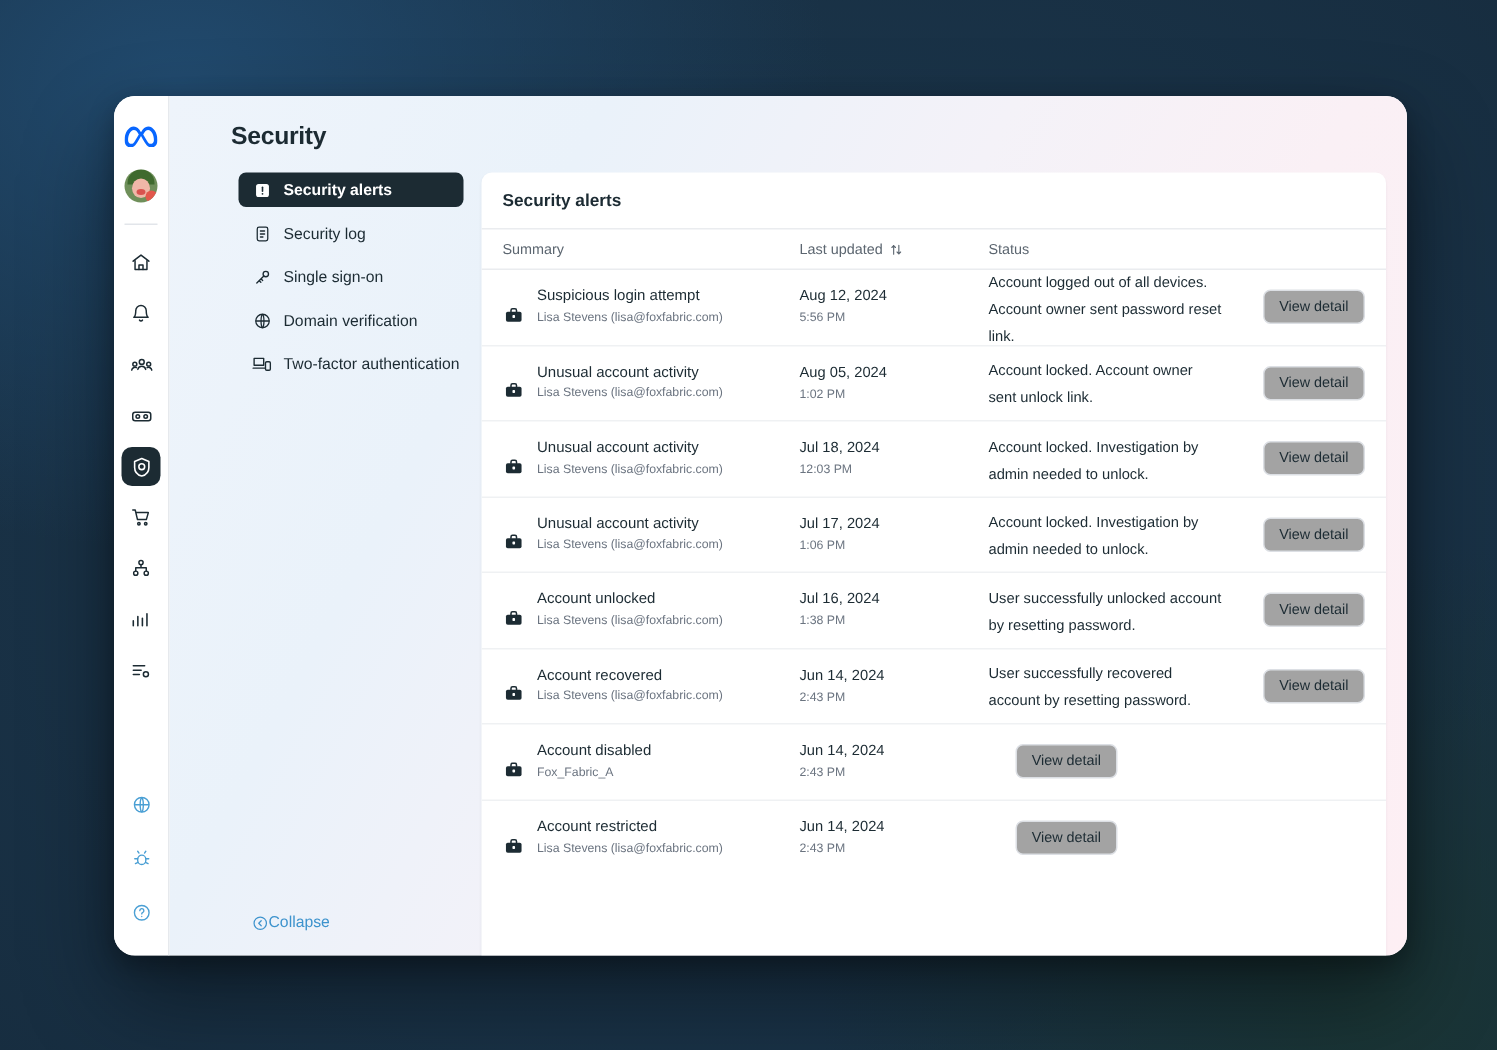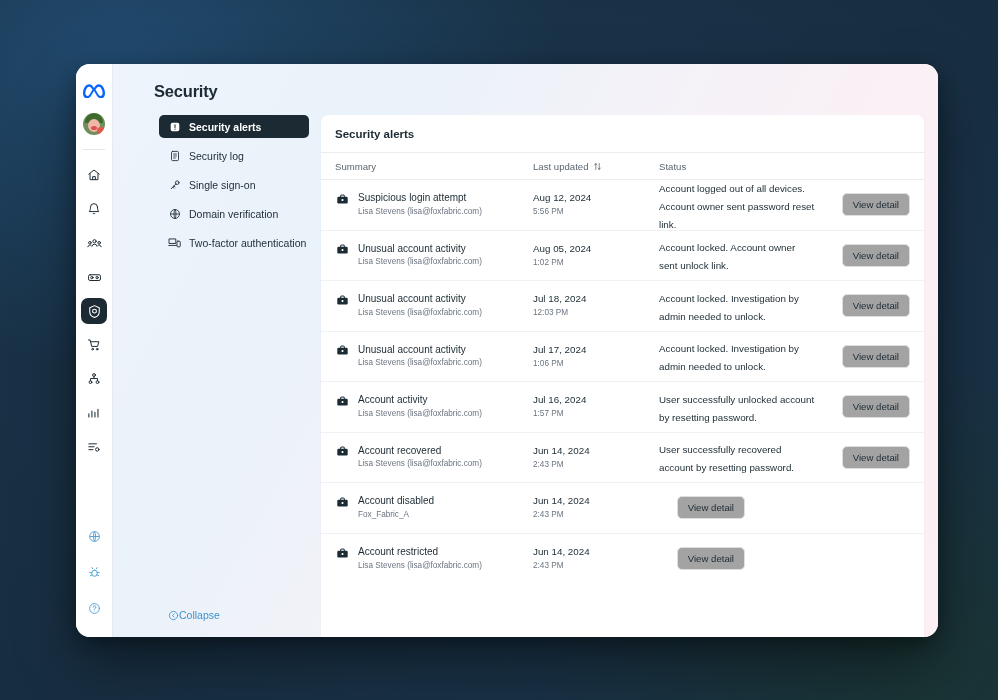--- a/index.html
+++ b/index.html
@@ -224,21 +224,21 @@
 
   .trow {
     display: flex;
     align-items: center;
     padding: 0 14px;
     height: 50.5px;
     border-bottom: 1px solid #eff1f3;
   }
   .trow:last-child { border-bottom: none; }
 
-  .sum-cell { display: flex; align-items: flex-start; gap: 9px; }
+  .sum-cell { display: flex; align-items: flex-end; gap: 9px; }
   .sum-ico {
     width: 14px; height: 14px; flex: 0 0 14px;
     display: flex; align-items: center; justify-content: center;
     color: #1c2b33;
   }
   .sum-text { min-width: 0; }
   .sum-title {
     font-size: 10px;
     color: #1c2b33;
     line-height: 1.25;
@@ -629,28 +629,28 @@
   <div class="trow">
     <div class="col-sum sum-cell">
       <span class="sum-ico">
         <svg width="13" height="13" viewBox="0 0 24 24">
           <rect x="2.4" y="7" width="19.2" height="12.4" rx="2.2" fill="currentColor"></rect>
           <path d="M8.6 7V5.4a1.9 1.9 0 0 1 1.9-1.9h3a1.9 1.9 0 0 1 1.9 1.9V7" fill="none" stroke="currentColor" stroke-width="1.9" stroke-linecap="round"></path>
           <rect x="10.4" y="11.2" width="3.2" height="3.6" rx="1" fill="#ffffff"></rect>
         </svg>
       </span>
       <span class="sum-text">
-        <span class="sum-title" style="display: block;">Account activity</span>
+        <span class="sum-title" style="display: block;">Account unlocked</span>
         <span class="sum-sub" style="display: block;">Lisa Stevens (lisa@foxfabric.com)</span>
       </span>
     </div>
     <div class="col-upd">
       <span>
         <span class="upd-date" style="display: block;">Jul 16, 2024</span>
-        <span class="upd-time" style="display: block;">1:57 PM</span>
+        <span class="upd-time" style="display: block;">1:38 PM</span>
       </span>
     </div>
     <div class="col-stat">
       <span class="stat-text">User successfully unlocked account by resetting password.</span>
     </div>
     <div class="col-act">
       <button class="detail-btn">View detail</button>
     </div>
   </div>
 

